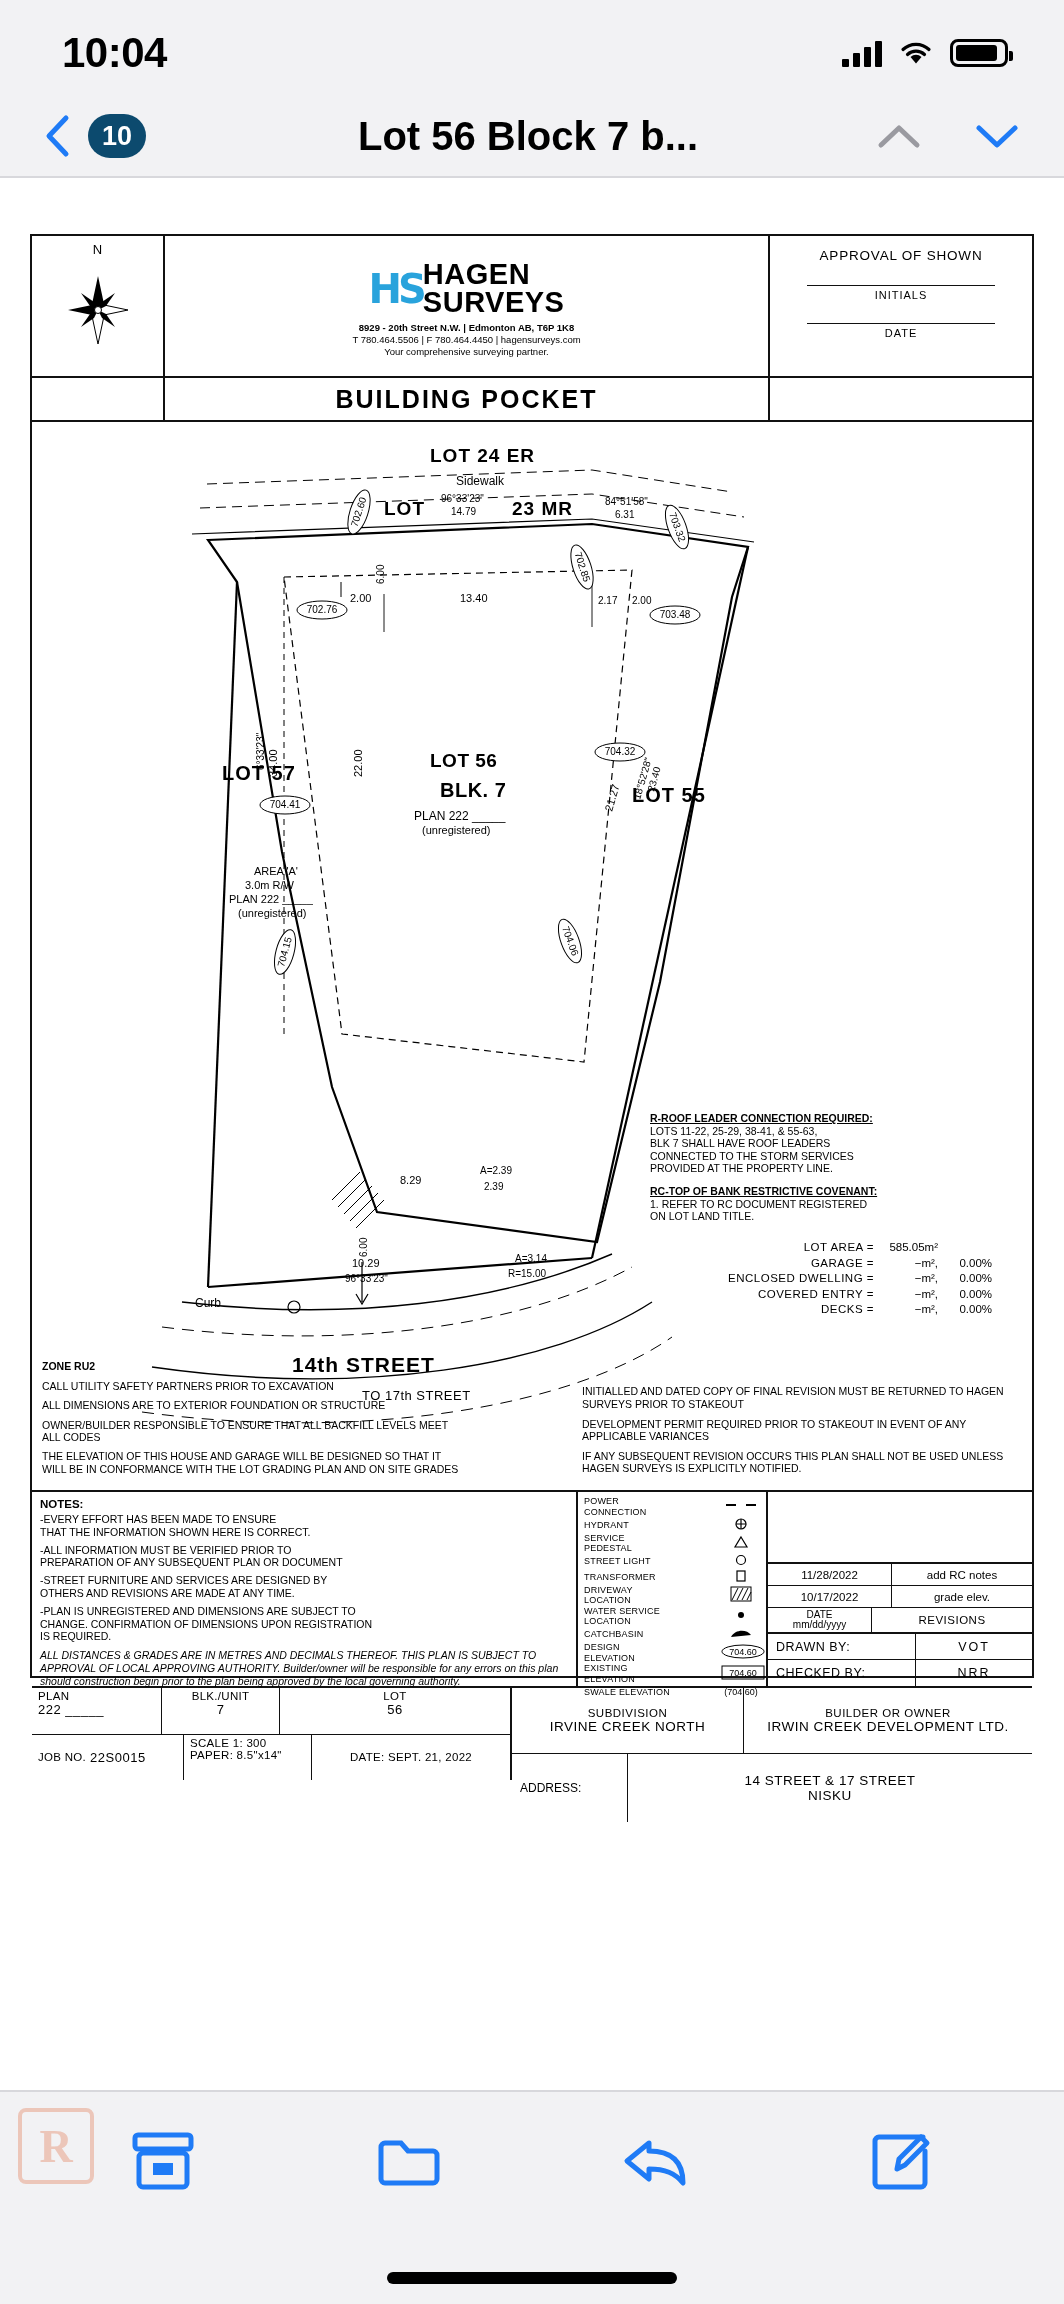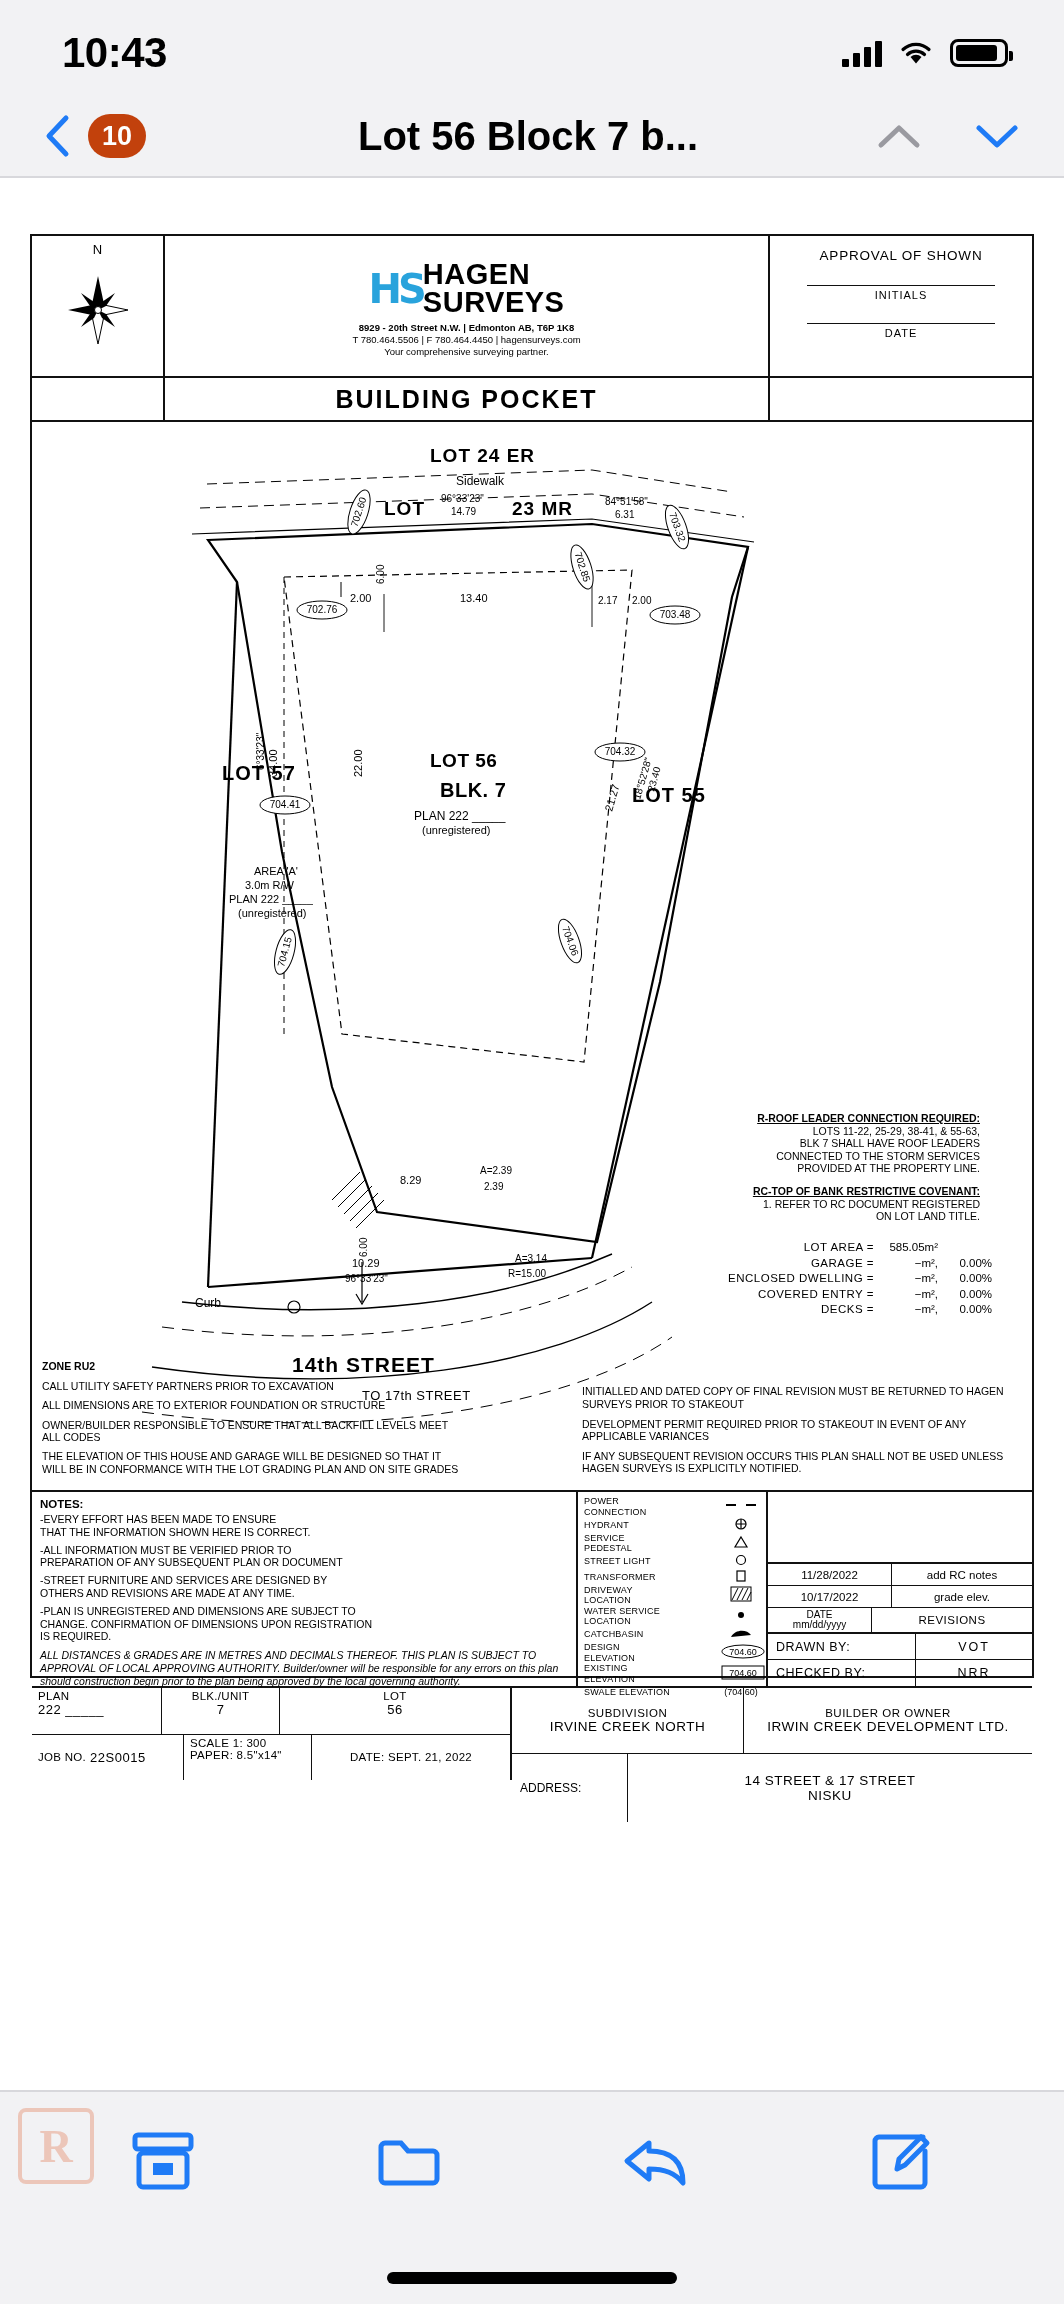--- a/index.html
+++ b/index.html
@@ -49,21 +49,21 @@
   .navbar {
     height: 80px;
     background: #f2f2f4;
     display: flex; align-items: center;
     padding: 0 44px;
     position: relative;
   }
   .nav-back { display: flex; align-items: center; gap: 18px; }
   .chev-left { width: 26px; height: 44px; }
   .badge {
-    background: #c2410c; color: #fff; border-radius: 999px;
+    background: #0c4a6e; color: #fff; border-radius: 999px;
     min-width: 58px; height: 44px; display: flex; align-items: center;
     justify-content: center; font-size: 27px; font-weight: bold;
     padding: 0 14px;
   }
   .nav-title {
     position: absolute; left: 0; right: 8px;
     text-align: center;
     font-size: 40px; font-weight: bold; color: #000;
     pointer-events: none;
   }
@@ -146,21 +146,21 @@
     position: absolute; right: 10px; bottom: 8px; width: 440px;
     font-size: 10.5px; line-height: 1.2;
   }
   .notes-right p { margin-bottom: 7px; }
 
   .cov {
     position: absolute; left: 618px; top: 690px; width: 330px;
     font-size: 10.5px; line-height: 1.2;
   }
   .cov .hdr { text-decoration: underline; font-weight: bold; }
-  .cov .blk { margin-bottom: 10px; text-align: right; }
+  .cov .blk { margin-bottom: 10px; }
 
   .areatable {
     position: absolute; left: 640px; top: 818px; width: 320px;
     font-size: 11.5px; line-height: 1.35;
   }
   .areatable .r { display: flex; justify-content: flex-end; gap: 6px; }
   .areatable .lbl { text-align: right; letter-spacing: 0.5px; }
   .areatable .v { width: 58px; text-align: right; }
   .areatable .p { width: 48px; text-align: right; }
 
@@ -235,21 +235,21 @@
     font-size: 46px; font-weight: bold; color: #e8a38a;
     font-family: "Liberation Serif", serif;
   }
 </style>
 </head>
 <body>
 
 <div class="phone">
 
   <div class="statusbar">
-    <div class="status-time">10:43</div>
+    <div class="status-time">10:04</div>
     <div class="status-right">
       <div class="sig">
           <i></i>
           <i></i>
           <i></i>
           <i></i>
         </div>
       <svg class="wifi" viewBox="0 0 36 26">
         <path d="M18 23.5 l5.5-6.5 a8 8 0 0 0 -11 0 z" fill="#000"></path>
         <path d="M5 9.5 a19 19 0 0 1 26 0" stroke="#000" stroke-width="3.2" fill="none" stroke-linecap="round"></path>

